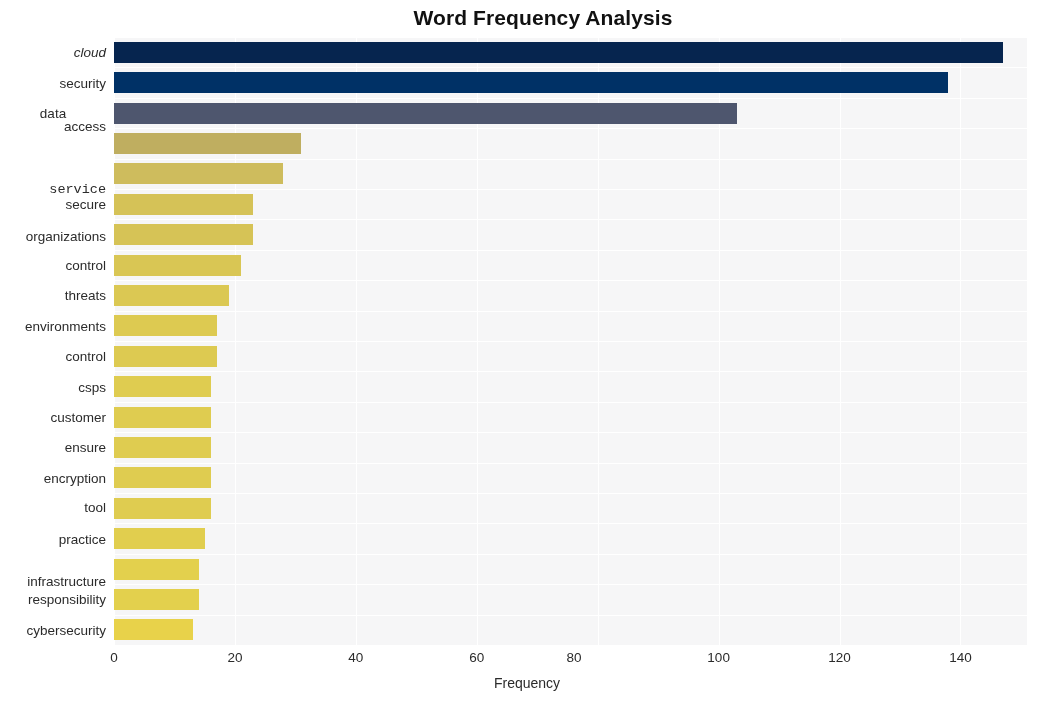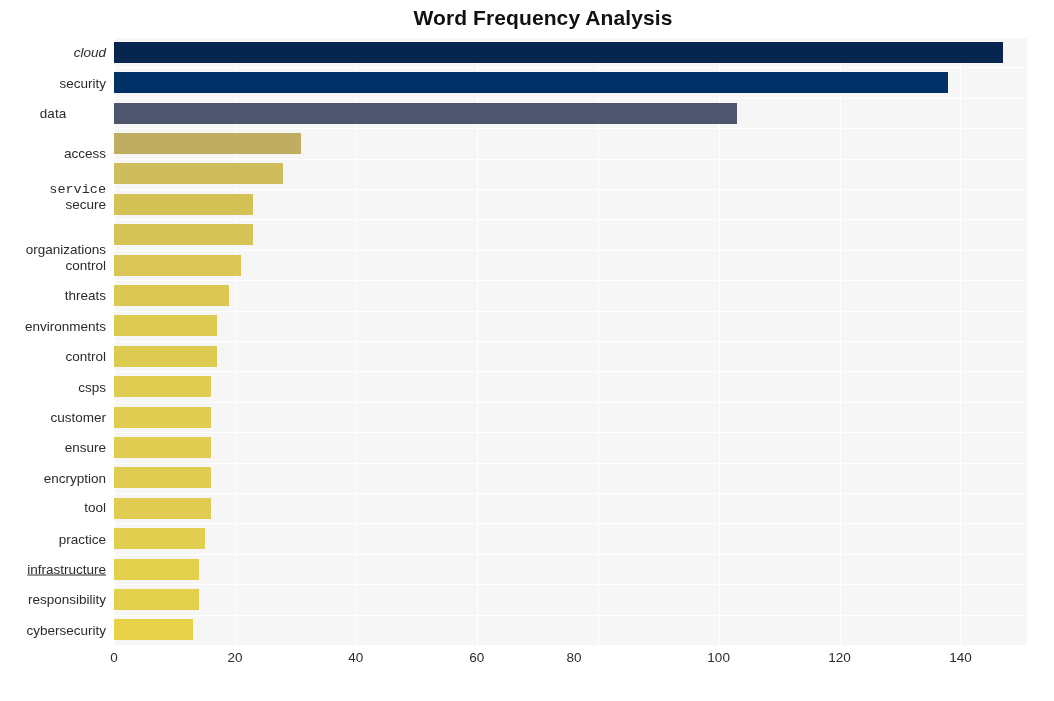--- a/index.html
+++ b/index.html
@@ -165,44 +165,45 @@
         <div class="bar" title="infrastructure: 14" style="width: 84.649px; top: 521.5px; background: rgb(227, 208, 77);"></div>
         <div class="bar" title="responsibility: 14" style="width: 84.649px; top: 551.9px; background: rgb(227, 208, 77);"></div>
         <div class="bar" title="cybersecurity: 13" style="width: 78.6026px; top: 582.3px; background: rgb(232, 210, 74);"></div>
       </div>
   </div>
 
   <div id="y-labels">
       <div class="ylabel" style="top: 15.2px; font-style: italic;">cloud</div>
       <div class="ylabel" style="top: 45.6px;">security</div>
       <div class="ylabel" style="top: 76px; text-align: center;">data</div>
-      <div class="ylabel" style="top: 116px; margin-left: 16px;">access</div>
+      <div class="ylabel" style="top: 89px; margin-left: 16px;">access</div>
       <div class="ylabel" style="top: 152px; font-family: Liberation Mono, monospace;">service</div>
       <div class="ylabel" style="top: 167.2px;">secure</div>
-      <div class="ylabel" style="top: 212px;">organizations</div>
+      <div class="ylabel" style="top: 199px;">organizations</div>
       <div class="ylabel" style="top: 228px;">control</div>
       <div class="ylabel" style="top: 258.4px;">threats</div>
       <div class="ylabel" style="top: 288.8px;">environments</div>
       <div class="ylabel" style="top: 319.2px;">control</div>
       <div class="ylabel" style="top: 349.6px;">csps</div>
       <div class="ylabel" style="top: 380px;">customer</div>
       <div class="ylabel" style="top: 410.4px;">ensure</div>
       <div class="ylabel" style="top: 440.8px;">encryption</div>
       <div class="ylabel" style="top: 470px;">tool</div>
       <div class="ylabel" style="top: 501.6px;">practice</div>
-      <div class="ylabel" style="top: 532px; text-decoration: underline;">infrastructure</div>
+      <div class="ylabel" style="top: 544px;">infrastructure</div>
       <div class="ylabel" style="top: 562.4px;">responsibility</div>
       <div class="ylabel" style="top: 592.8px;">cybersecurity</div>
     </div>
 
   <div id="x-ticks">
       <div class="xtick" style="left: 114px;">0</div>
       <div class="xtick" style="left: 234.927px;">20</div>
       <div class="xtick" style="left: 355.854px;">40</div>
       <div class="xtick" style="left: 476.781px;">60</div>
       <div class="xtick" style="left: 574px;">80</div>
       <div class="xtick" style="left: 718.636px;">100</div>
       <div class="xtick" style="left: 839.563px;">120</div>
       <div class="xtick" style="left: 960.49px;">140</div>
     </div>
 
+  <div id="x-axis-label">Frequency</div>
 
 </div>
 
 </body></html>

